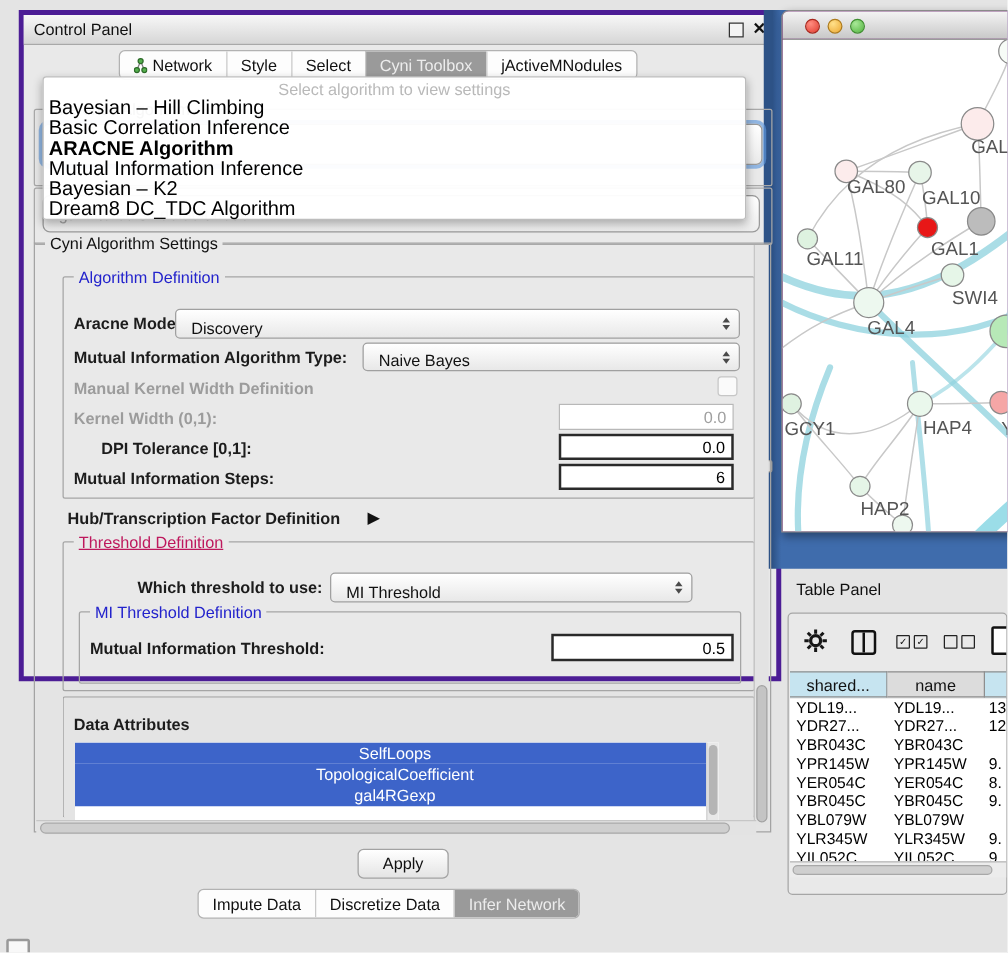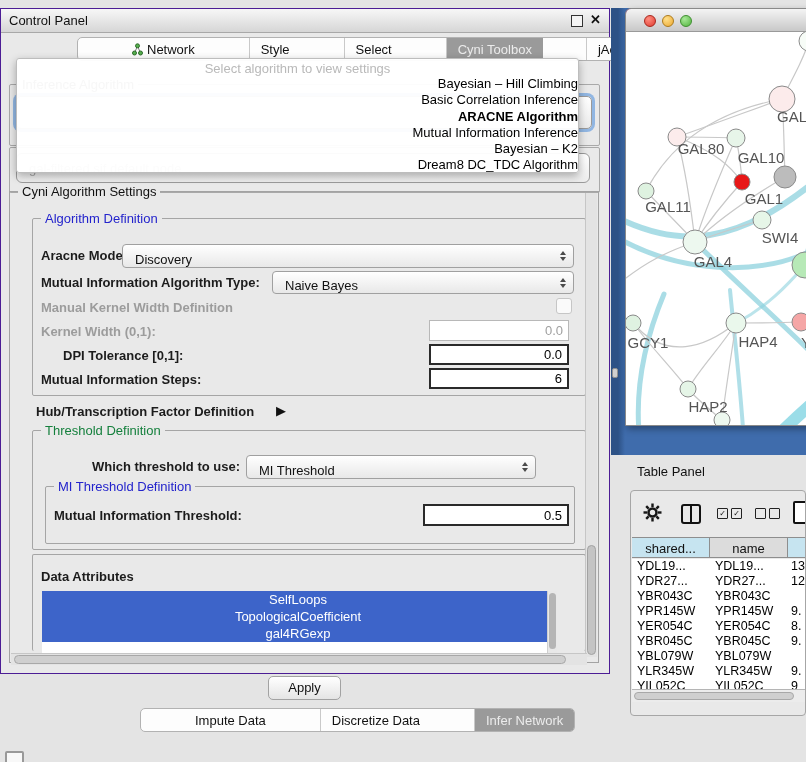--- a/index.html
+++ b/index.html
@@ -1,57 +1,57 @@
 <!DOCTYPE html>
 <html><head>
 <meta charset="utf-8">
 <style>
   html,body{margin:0;padding:0;}
   .page{position:relative;width:806px;height:762px;background:#e4e4e4;overflow:hidden;
         font-family:"Liberation Sans",sans-serif;-webkit-font-smoothing:antialiased;}
   
-  .cp{position:absolute;left:0;top:8px;width:610px;height:666px;background:#e9e9e9;
-      border:1px solid #4c1d95;box-sizing:border-box;}
+  .cp{position:absolute;left:15px;top:8px;width:610px;height:537px;background:#e9e9e9;
+      border:4px solid #4c1d95;box-sizing:border-box;}
   .cp-titlebar{position:absolute;left:0;top:0;width:100%;height:24px;
       background:linear-gradient(#f7f7f7,#d6d6d6);border-bottom:1px solid #a8a8a8;box-sizing:border-box;}
   .cp-title{position:absolute;left:8px;top:4px;font-size:13px;color:#111;}
   .win-float{position:absolute;right:26px;top:6px;width:10px;height:10px;border:1.5px solid #333;background:#f4f4f4;}
   .win-close{position:absolute;right:8px;top:3px;font-size:13px;font-weight:700;color:#111;}
   
   .tabbar{position:absolute;display:flex;background:#fdfdfd;border:1px solid #b2b2b2;
       border-radius:5px;overflow:hidden;height:22px;}
   .tab{display:flex;align-items:center;gap:4px;padding:0 11px;font-size:13px;color:#111;
-      border-left:1px solid #c9c9c9;line-height:21px;white-space:nowrap;margin-left:43px;}
+      border-left:1px solid #c9c9c9;line-height:21px;white-space:nowrap;}
   .tab:first-child{border-left:none;}
   .tab.sel{background:#9a9a9a;color:#ececec;}
   .tabbar.top{left:76px;top:28px;}
   .tabbar.bottom{left:139px;top:699px;}
   
   .ghost-grp{position:absolute;border:1px solid #a9a9a9;border-radius:2px;z-index:1;}
   .ghost-title{position:absolute;left:8px;top:-8px;background:#e9e9e9;padding:0 4px;font-size:13px;color:#333;white-space:nowrap;}
   .ghost-combo1{position:absolute;left:15px;top:87px;width:574px;height:31px;border-radius:5px;
       border:1px solid #9a9a9a;background:linear-gradient(#fff,#eaeaea);
       box-shadow:0 0 0 3px rgba(98,155,222,.65);z-index:1;}
   .ghost-combo2{position:absolute;left:15px;top:144px;width:574px;height:30px;border-radius:6px;
       border:1px solid #9a9a9a;background:linear-gradient(#fff,#ececec);z-index:1;
       font-size:13px;color:#a8a8a8;line-height:29px;padding-left:12px;box-sizing:border-box;}
   
   .overlay{position:absolute;left:15px;top:49px;width:563px;height:115px;z-index:5;
       background:rgba(255,255,255,.96);border:1px solid #bdbdbd;border-radius:3px;
       box-shadow:0 3px 8px rgba(0,0,0,.3);box-sizing:border-box;}
   .algo-prompt{text-align:center;color:#b9b9b9;font-size:13px;line-height:15px;margin-top:2px;}
-  .algo-item{font-size:13px;color:#000;line-height:16.3px;padding-left:4px;white-space:nowrap;text-align:right;}
+  .algo-item{font-size:16px;color:#000;line-height:16.3px;padding-left:4px;white-space:nowrap;}
   .algo-item.bold{font-weight:700;}
   
   .settings{position:absolute;left:8px;top:182px;width:590px;height:472px;
       border:1px solid #a3a3a3;box-sizing:border-box;z-index:2;}
   .grp{position:absolute;border:1px solid #a5a5a5;border-radius:2px;}
   .gtitle{position:absolute;top:-8px;left:8px;background:#e9e9e9;padding:0 4px;font-size:13px;color:#111;white-space:nowrap;}
   .gtitle.blue{color:#2323cc;}
-  .gtitle.green{color:#15803d;}
+  .gtitle.green{color:#be185d;text-decoration:underline;}
   .lbl{position:absolute;font-size:13px;font-weight:700;color:#1c1c1c;white-space:nowrap;}
   .lbl.dis{color:#9c9c9c;}
   .combo{position:absolute;border:1px solid #a0a0a0;border-radius:4px;
       background:linear-gradient(#ffffff,#e8e8e8);font-size:13px;color:#111;
       display:flex;align-items:flex-end;padding-left:12px;box-sizing:border-box;}
   .stepper{position:absolute;right:7px;top:50%;transform:translateY(-50%);display:flex;flex-direction:column;gap:2px;}
   .stepper i{display:block;width:0;height:0;border-left:3.5px solid transparent;border-right:3.5px solid transparent;}
   .stepper .up{border-bottom:4px solid #4a4a4a;}
   .stepper .dn{border-top:4px solid #4a4a4a;}
   .field{position:absolute;background:#fff;border:2px solid #2a2a2a;font-size:13px;color:#000;

